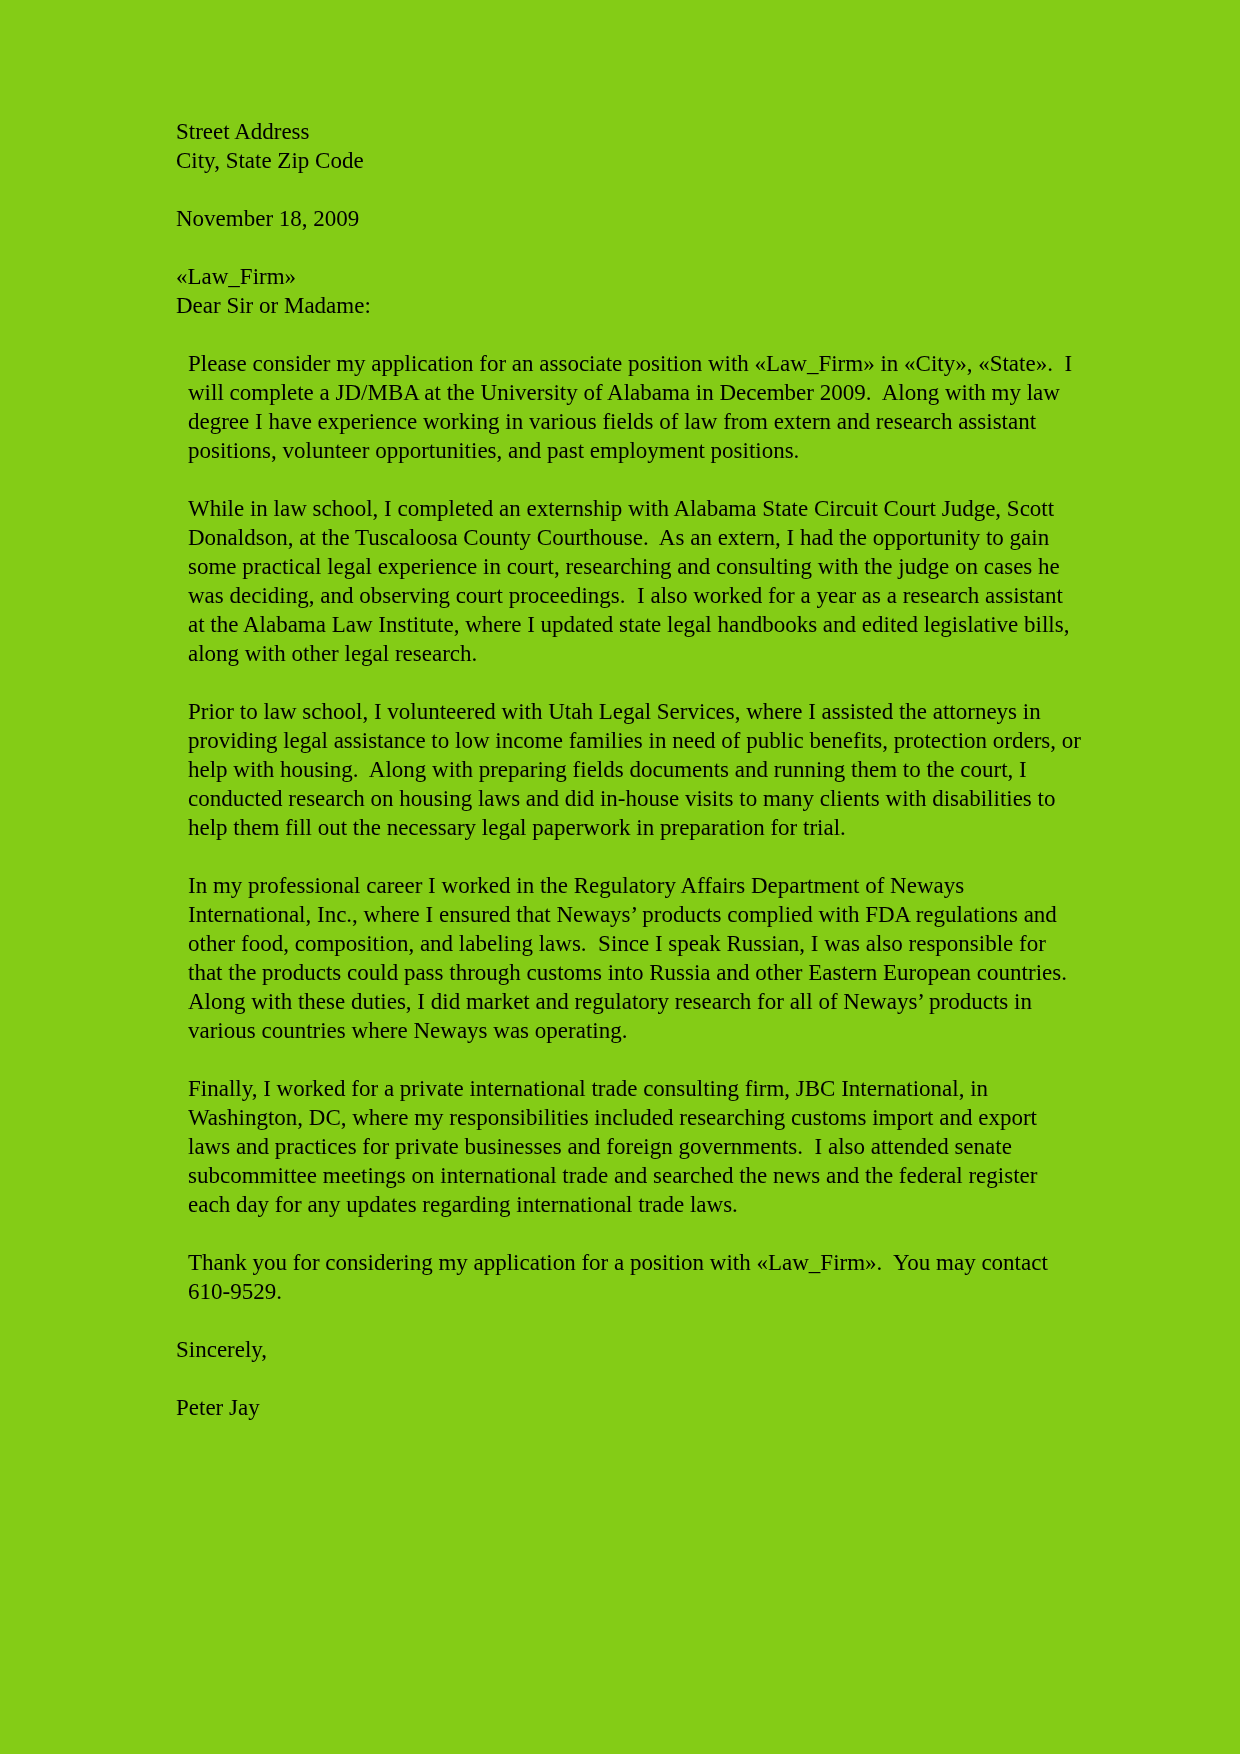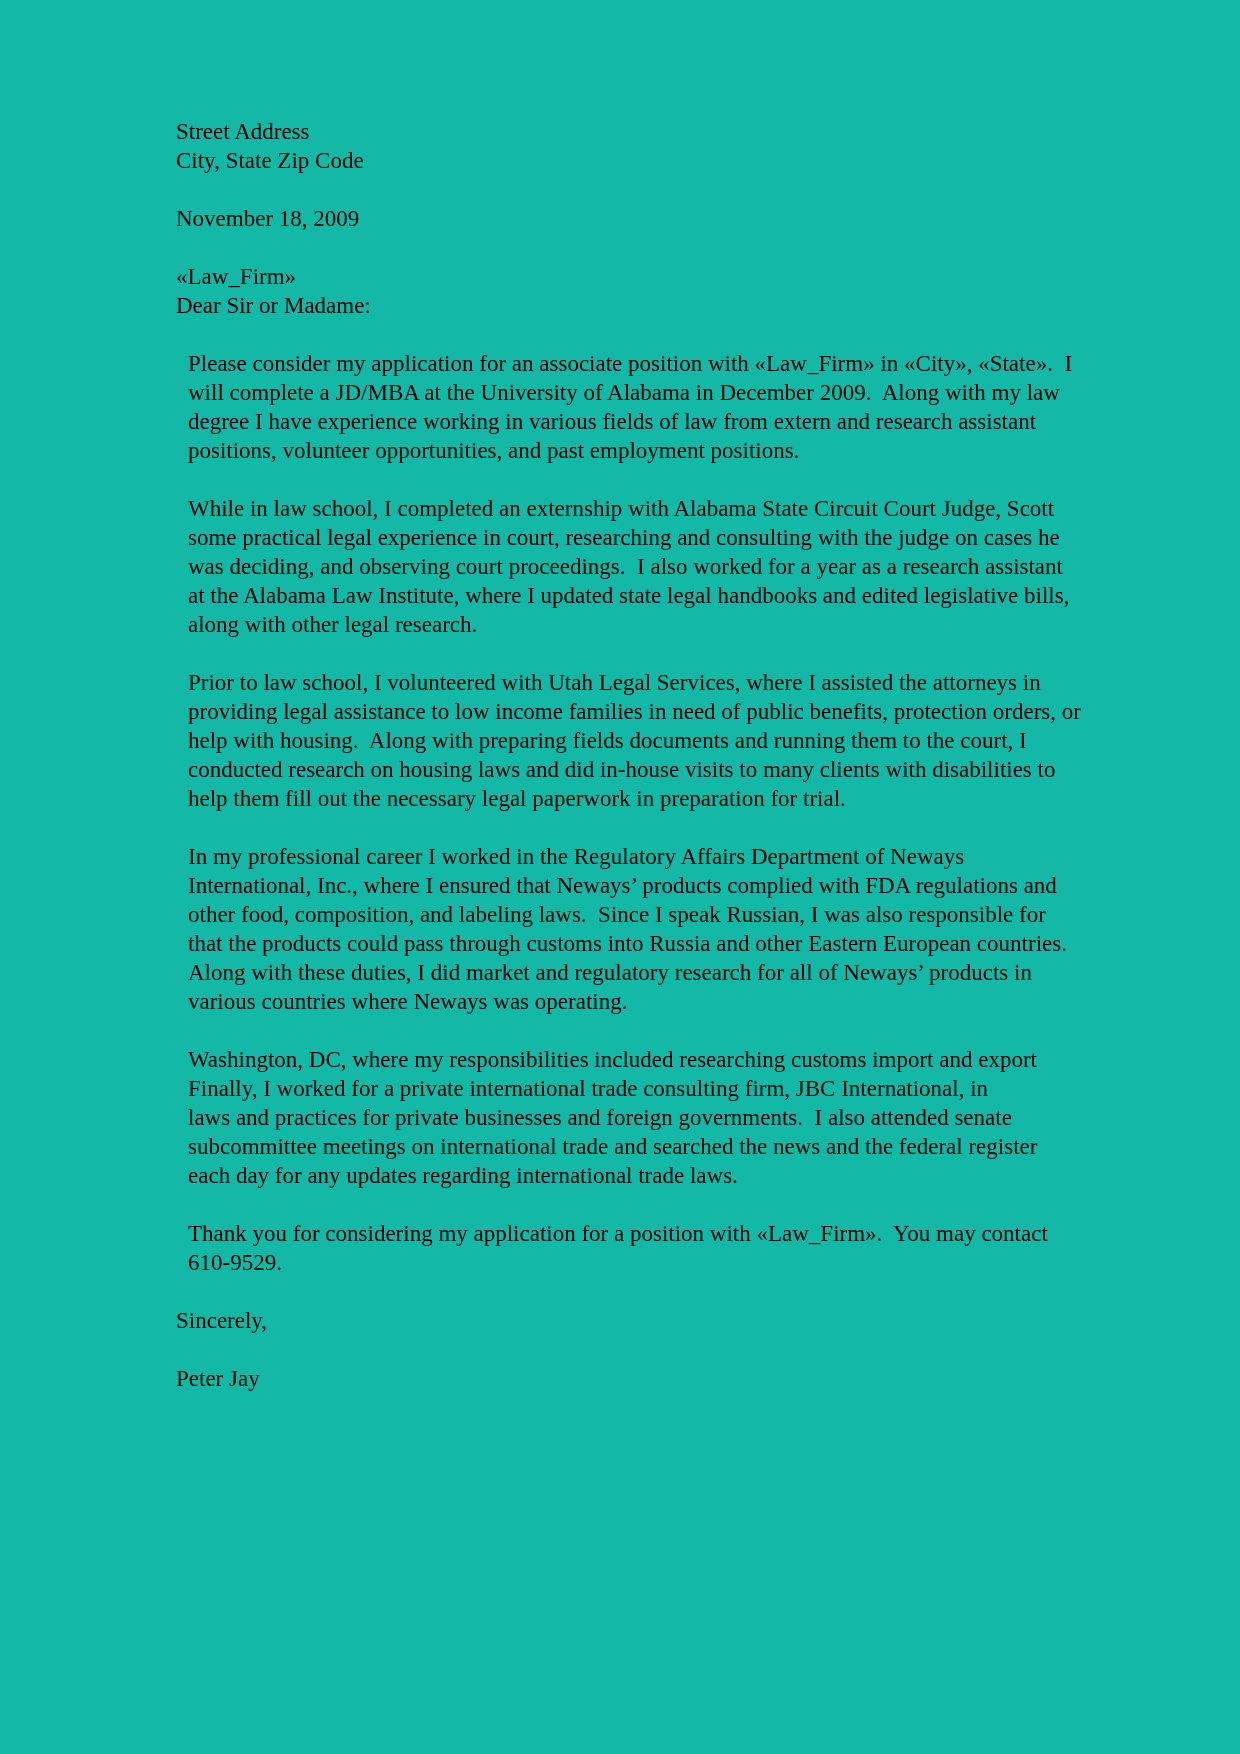--- a/index.html
+++ b/index.html
@@ -4,21 +4,21 @@
 <style>
   html, body {
     margin: 0;
     padding: 0;
     background: #ffffff;
   }
   .page {
     position: relative;
     width: 1240px;
     height: 1754px;
-    background: #14b8a6;
+    background: #84cc16;
     overflow: hidden;
     font-family: "Liberation Serif", "DejaVu Serif", serif;
     font-size: 23px;
     line-height: 29px;
     color: #000000;
   }
   .content {
     position: absolute;
     left: 176px;
     top: 117px;
@@ -61,20 +61,21 @@
 
     <div id="letter-body">
         <div class="para">
           <div class="line">Please consider my application for an associate position with «Law_Firm» in «City», «State».  I</div>
           <div class="line">will complete a JD/MBA at the University of Alabama in December 2009.  Along with my law</div>
           <div class="line">degree I have experience working in various fields of law from extern and research assistant</div>
           <div class="line">positions, volunteer opportunities, and past employment positions.</div>
         </div>
         <div class="para">
           <div class="line">While in law school, I completed an externship with Alabama State Circuit Court Judge, Scott</div>
+          <div class="line">Donaldson, at the Tuscaloosa County Courthouse.  As an extern, I had the opportunity to gain</div>
           <div class="line">some practical legal experience in court, researching and consulting with the judge on cases he</div>
           <div class="line">was deciding, and observing court proceedings.  I also worked for a year as a research assistant</div>
           <div class="line">at the Alabama Law Institute, where I updated state legal handbooks and edited legislative bills,</div>
           <div class="line">along with other legal research.</div>
         </div>
         <div class="para">
           <div class="line">Prior to law school, I volunteered with Utah Legal Services, where I assisted the attorneys in</div>
           <div class="line">providing legal assistance to low income families in need of public benefits, protection orders, or</div>
           <div class="line">help with housing.  Along with preparing fields documents and running them to the court, I</div>
           <div class="line">conducted research on housing laws and did in-house visits to many clients with disabilities to</div>
@@ -82,22 +83,22 @@
         </div>
         <div class="para">
           <div class="line">In my professional career I worked in the Regulatory Affairs Department of Neways</div>
           <div class="line">International, Inc., where I ensured that Neways’ products complied with FDA regulations and</div>
           <div class="line">other food, composition, and labeling laws.  Since I speak Russian, I was also responsible for</div>
           <div class="line">that the products could pass through customs into Russia and other Eastern European countries.</div>
           <div class="line">Along with these duties, I did market and regulatory research for all of Neways’ products in</div>
           <div class="line">various countries where Neways was operating.</div>
         </div>
         <div class="para">
+          <div class="line">Finally, I worked for a private international trade consulting firm, JBC International, in</div>
           <div class="line">Washington, DC, where my responsibilities included researching customs import and export</div>
-          <div class="line">Finally, I worked for a private international trade consulting firm, JBC International, in</div>
           <div class="line">laws and practices for private businesses and foreign governments.  I also attended senate</div>
           <div class="line">subcommittee meetings on international trade and searched the news and the federal register</div>
           <div class="line">each day for any updates regarding international trade laws.</div>
         </div>
         <div class="para">
           <div class="line">Thank you for considering my application for a position with «Law_Firm».  You may contact</div>
           <div class="line">610-9529.</div>
         </div>
       </div>
 

